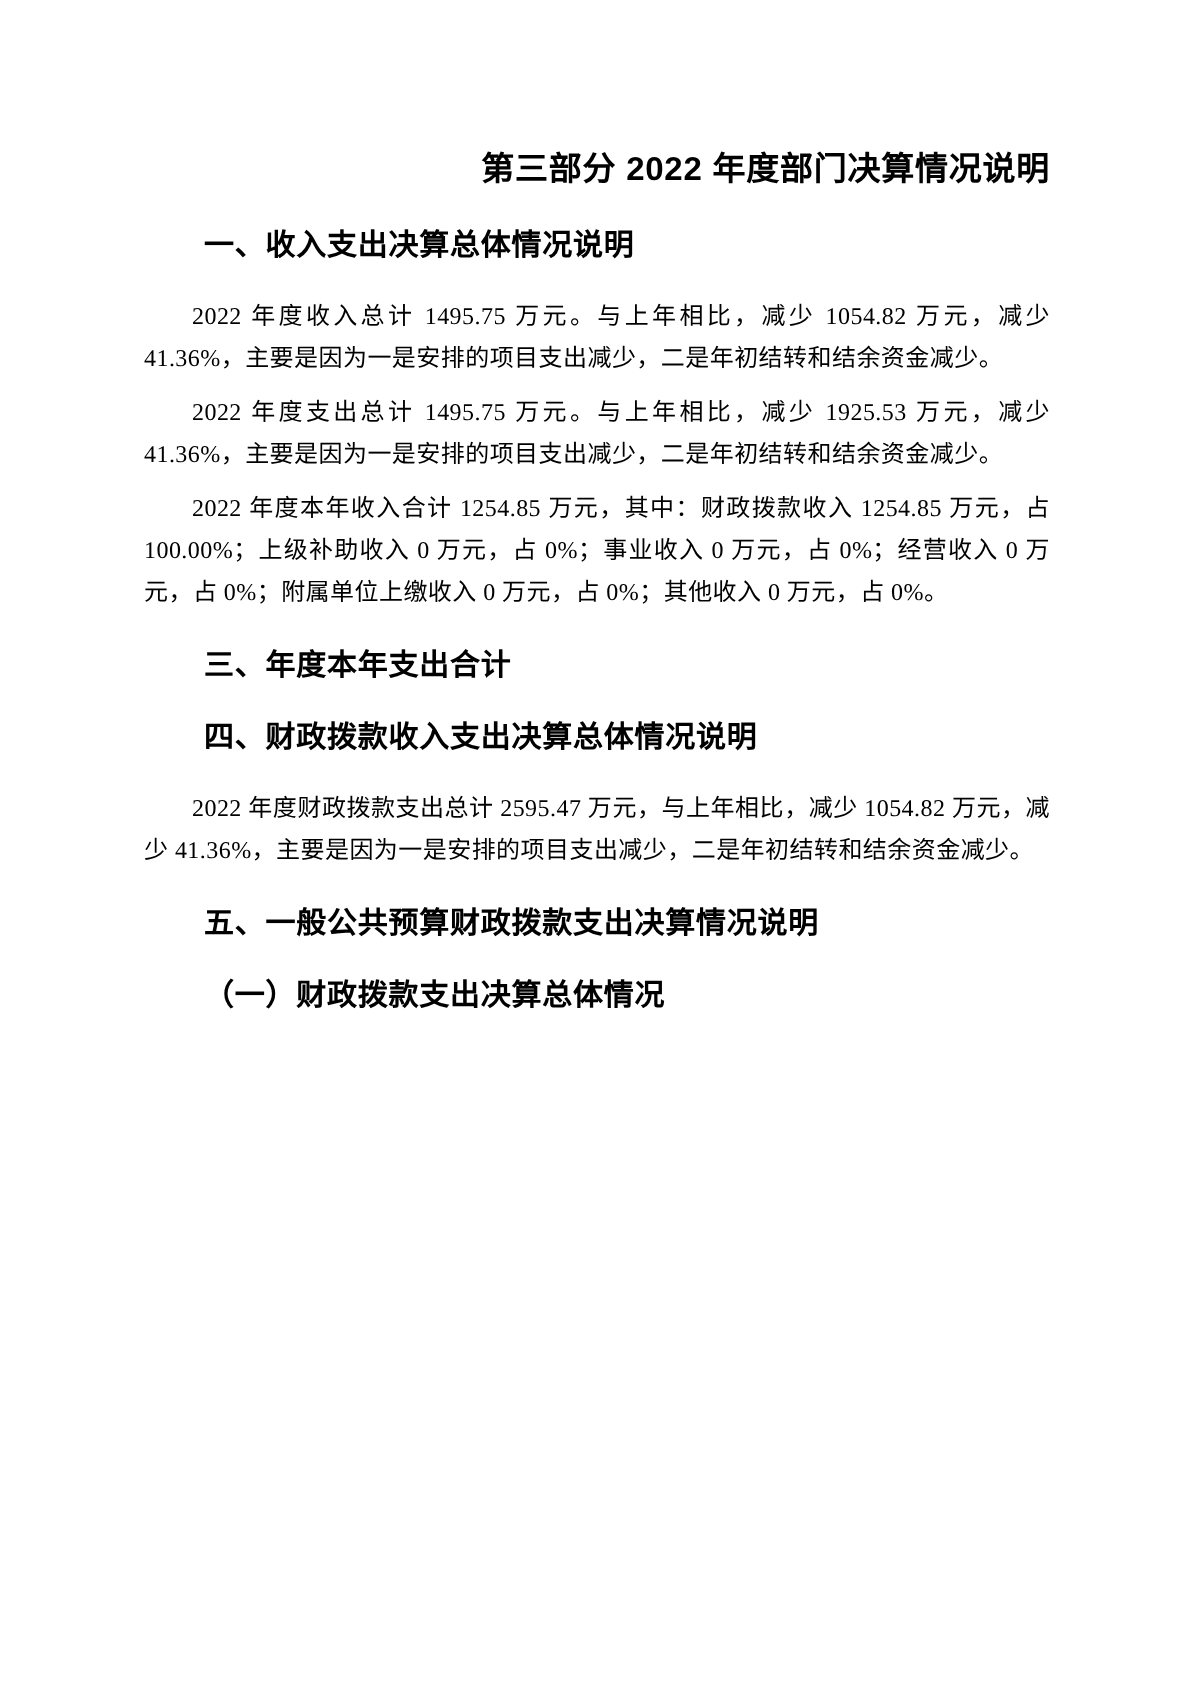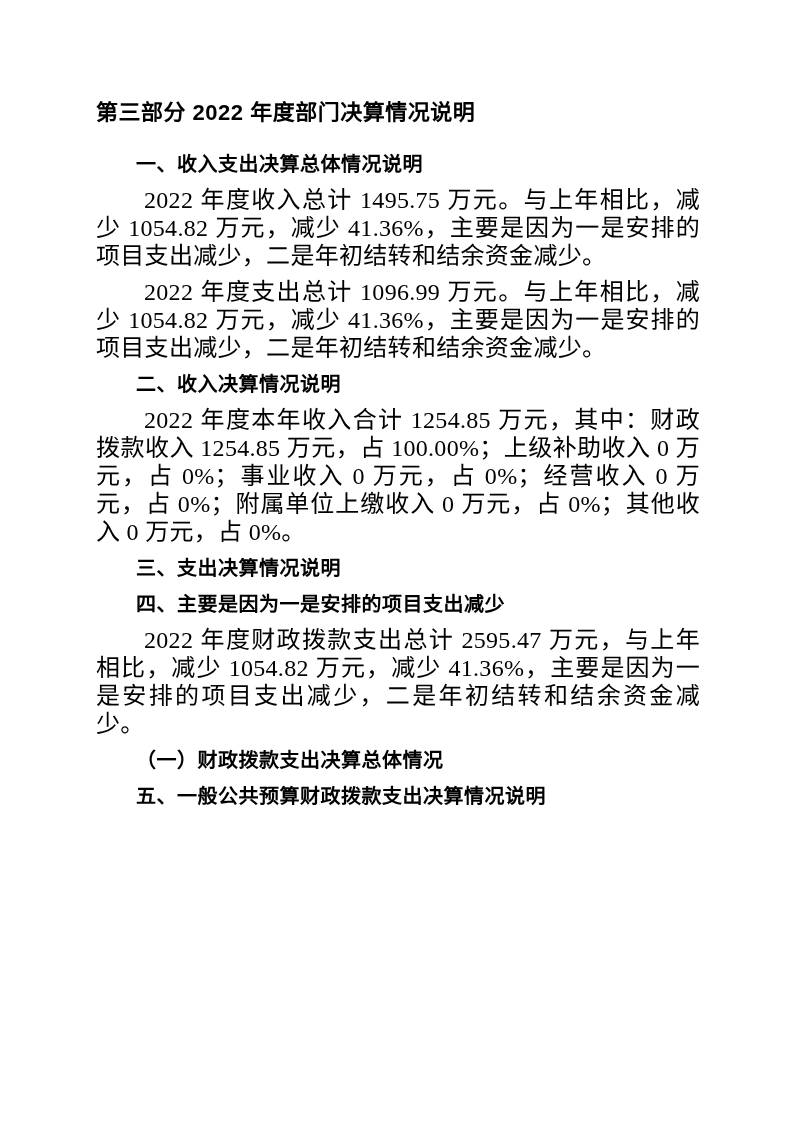--- a/index.html
+++ b/index.html
@@ -15,76 +15,75 @@
     color: #000000;
     box-sizing: border-box;
     padding: 98px 93px 0 96px;
     overflow: hidden;
   }
   .doc-title {
     font-family: "Liberation Sans", sans-serif;
     font-weight: bold;
     font-size: 22px;
     line-height: 30px;
-    text-align: left;
+    text-align: right;
     margin: 0 0 22px 0;
     letter-spacing: 0.5px;
   }
   .section {
     margin: 0;
     padding: 0;
   }
   .section-heading {
     font-family: "Liberation Sans", sans-serif;
     font-weight: bold;
     font-size: 20px;
     line-height: 28px;
-    margin: 8px 0;
+    margin: 20px 0;
     text-indent: 2em;
     letter-spacing: 0.5px;
   }
   .para {
     font-family: "Liberation Serif", serif;
     font-weight: normal;
-    font-size: 24px;
+    font-size: 16px;
     line-height: 28px;
     margin: 8px 0;
     text-indent: 2em;
     text-align: justify;
     letter-spacing: 0.3px;
   }
 </style>
 </head>
 <body>
 
 <div class="page">
 
   <h1 class="doc-title">第三部分 2022 年度部门决算情况说明</h1>
 
   <section class="section">
     <h2 class="section-heading">一、收入支出决算总体情况说明</h2>
     <p class="para">2022 年度收入总计 1495.75 万元。与上年相比，减少 1054.82 万元，减少 41.36%，主要是因为一是安排的项目支出减少，二是年初结转和结余资金减少。</p>
-    <p class="para">2022 年度支出总计 1096.99 万元。与上年相比，减少 1054.82 万元，减少 41.36%，主要是因为一是安排的项目支出减少，二是年初结转和结余资金减少。</p>
+    <p class="para">2022 年度支出总计 1495.75 万元。与上年相比，减少 1925.53 万元，减少 41.36%，主要是因为一是安排的项目支出减少，二是年初结转和结余资金减少。</p>
   </section>
 
   <section class="section">
-    <h2 class="section-heading">二、收入决算情况说明</h2>
     <p class="para">2022 年度本年收入合计 1254.85 万元，其中：财政拨款收入 1254.85 万元，占 100.00%；上级补助收入 0 万元，占 0%；事业收入 0 万元，占 0%；经营收入 0 万元，占 0%；附属单位上缴收入 0 万元，占 0%；其他收入 0 万元，占 0%。</p>
   </section>
 
   <section class="section">
-    <h2 class="section-heading">三、支出决算情况说明</h2>
+    <h2 class="section-heading">三、年度本年支出合计</h2>
   </section>
 
   <section class="section">
-    <h2 class="section-heading">四、主要是因为一是安排的项目支出减少</h2>
+    <h2 class="section-heading">四、财政拨款收入支出决算总体情况说明</h2>
     <p class="para">2022 年度财政拨款支出总计 2595.47 万元，与上年相比，减少 1054.82 万元，减少 41.36%，主要是因为一是安排的项目支出减少，二是年初结转和结余资金减少。</p>
+  </section>
+
+  <section class="section">
+    <h2 class="section-heading">五、一般公共预算财政拨款支出决算情况说明</h2>
   </section>
 
   <section class="section">
     <h2 class="section-heading">（一）财政拨款支出决算总体情况</h2>
   </section>
 
-  <section class="section">
-    <h2 class="section-heading">五、一般公共预算财政拨款支出决算情况说明</h2>
-  </section>
-
 </div>
 
 </body></html>

